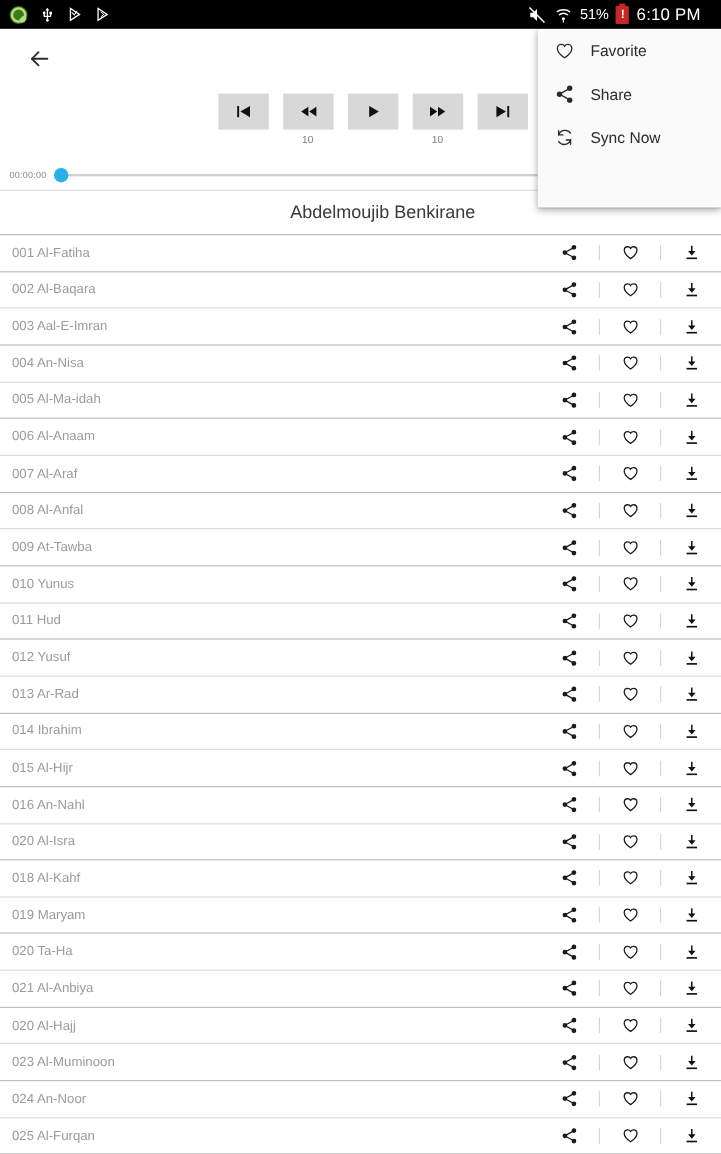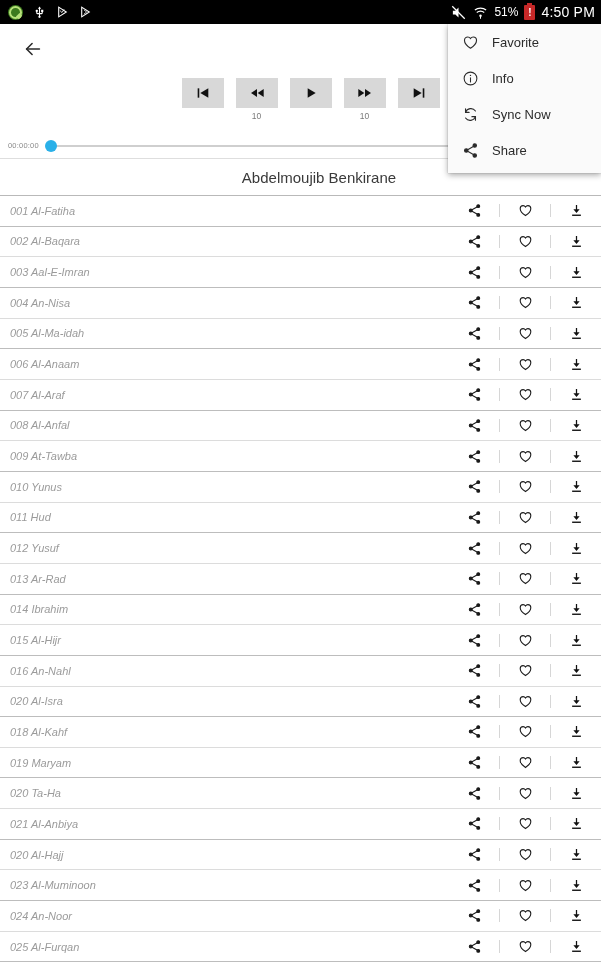--- a/index.html
+++ b/index.html
@@ -8,21 +8,21 @@
     font-family:"Liberation Sans", sans-serif;
     background:#ffffff;
     overflow:hidden;
     position:relative;
   }
 
   
   .statusbar{
     position:absolute; left:0; top:0; width:601px; height:24px;
     background:#000000; display:flex; align-items:center;
-    padding:0 6px 0 8px; z-index:50;
+    padding:0 17px 0 8px; z-index:50;
   }
   .sb-left{ display:flex; align-items:center; gap:10px; }
   .sb-right{ margin-left:auto; display:flex; align-items:center; gap:6px; }
   .sb-time{ color:#fff; font-size:14px; letter-spacing:.2px; }
   .sb-pct{ color:#fff; font-size:12px; }
   .appicon{
     width:15px; height:15px; border-radius:50%;
     background:#3c7a1e; position:relative; overflow:hidden;
     display:flex; align-items:center; justify-content:center;
   }
@@ -90,21 +90,21 @@
 
   
   .titlebar{
     position:absolute; left:0; top:158px; width:601px; height:38px;
     border-top:1px solid #dedede; border-bottom:1px solid #b9b9b9;
     display:flex; align-items:center; justify-content:center;
   }
   .titlebar span{ font-size:15px; color:#3a3a3a;margin-left:37px; }
 
   
-  .list{ position:absolute; left:0; top:196px; width:601px; height:766px; overflow:hidden;font-style:italic; }
+  .list{ position:absolute; left:0; top:196px; width:601px; height:766px; overflow:hidden; }
   .row{
     height:30.66px; display:flex; align-items:center;
     border-bottom:1px solid #bdbdbd; position:relative;
   }
   .row:nth-child(even){ border-bottom:1px solid #dcdcdc; }
   .row-name{
     font-size:11px; color:#9b9b9b; padding-left:10px; flex:1;
     white-space:nowrap; overflow:hidden;
   }
   .act{
@@ -150,21 +150,21 @@
       <path d="M2 2 L22 22" stroke="#ffffff" stroke-width="2"></path>
     </svg>
     <svg class="ic" width="15" height="15" viewBox="0 0 24 24" fill="none" stroke="#ffffff" stroke-width="1.8">
       <path d="M3 8c5-4 13-4 18 0"></path>
       <path d="M6 12c4-3 8-3 12 0"></path>
       <circle cx="12" cy="17" r="2" fill="#ffffff" stroke="none"></circle>
       <path d="M12 19 L12 22" stroke="#ffffff" stroke-width="1.6"></path>
     </svg>
     <span class="sb-pct">51%</span>
     <span class="battery"></span>
-    <span class="sb-time">4:50 PM</span>
+    <span class="sb-time">6:10 PM</span>
   </div>
 </div>
 
 <div class="toolbar">
   <div class="tb-back">
     <svg class="ic" width="22" height="22" viewBox="0 0 24 24" fill="none" stroke="#2b2b2b" stroke-width="1.7" stroke-linecap="round" stroke-linejoin="round">
       <path d="M19 12H5"></path>
         <path d="M11 6 L5 12 L11 18"></path>
     </svg>
   </div>
@@ -874,44 +874,34 @@
     <div class="menu-item">
       <span class="mi-ic">
         <svg class="ic" width="17" height="17" viewBox="0 0 24 24" fill="none" stroke="#2b2b2b" stroke-width="1.6">
           <path d="M12 20 C12 20 3.5 14.4 3.5 9 C3.5 6.2 5.7 4.2 8.2 4.2 C10 4.2 11.3 5.2 12 6.3 C12.7 5.2 14 4.2 15.8 4.2 C18.3 4.2 20.5 6.2 20.5 9 C20.5 14.4 12 20 12 20 Z"></path>
         </svg>
       </span>
       <span class="mi-lbl">Favorite</span>
     </div>
     <div class="menu-item">
       <span class="mi-ic">
-        <svg class="ic" width="17" height="17" viewBox="0 0 24 24" fill="none" stroke="#2b2b2b" stroke-width="1.5">
-          <circle cx="12" cy="12" r="9"></circle>
-          <circle cx="12" cy="7.6" r="1" fill="#2b2b2b" stroke="none"></circle>
-          <path d="M12 11 L12 17" stroke-linecap="round"></path>
-        </svg>
-      </span>
-      <span class="mi-lbl">Info</span>
+        <svg class="ic" width="17" height="17" viewBox="0 0 24 24" fill="none" stroke="#2b2b2b" stroke-width="1.6" stroke-linecap="round">
+          <circle cx="18" cy="5" r="2.4" fill="#2b2b2b"></circle>
+          <circle cx="6" cy="12" r="2.4" fill="#2b2b2b"></circle>
+          <circle cx="18" cy="19" r="2.4" fill="#2b2b2b"></circle>
+          <path d="M8 10.8 L16 6.4"></path>
+          <path d="M8 13.2 L16 17.6"></path>
+        </svg>
+      </span>
+      <span class="mi-lbl">Share</span>
     </div>
     <div class="menu-item">
       <span class="mi-ic">
         <svg class="ic" width="17" height="17" viewBox="0 0 24 24" fill="none" stroke="#2b2b2b" stroke-width="1.6" stroke-linecap="round">
           <path d="M19 7 A8 8 0 0 0 5 9"></path>
           <path d="M5 17 A8 8 0 0 0 19 15"></path>
           <path d="M5 4 L5 9 L10 9"></path>
           <path d="M19 20 L19 15 L14 15"></path>
         </svg>
       </span>
       <span class="mi-lbl">Sync Now</span>
     </div>
-    <div class="menu-item">
-      <span class="mi-ic">
-        <svg class="ic" width="17" height="17" viewBox="0 0 24 24" fill="none" stroke="#2b2b2b" stroke-width="1.6" stroke-linecap="round">
-          <circle cx="18" cy="5" r="2.4" fill="#2b2b2b"></circle>
-          <circle cx="6" cy="12" r="2.4" fill="#2b2b2b"></circle>
-          <circle cx="18" cy="19" r="2.4" fill="#2b2b2b"></circle>
-          <path d="M8 10.8 L16 6.4"></path>
-          <path d="M8 13.2 L16 17.6"></path>
-        </svg>
-      </span>
-      <span class="mi-lbl">Share</span>
-    </div>
   </div>
 
 </body></html>

